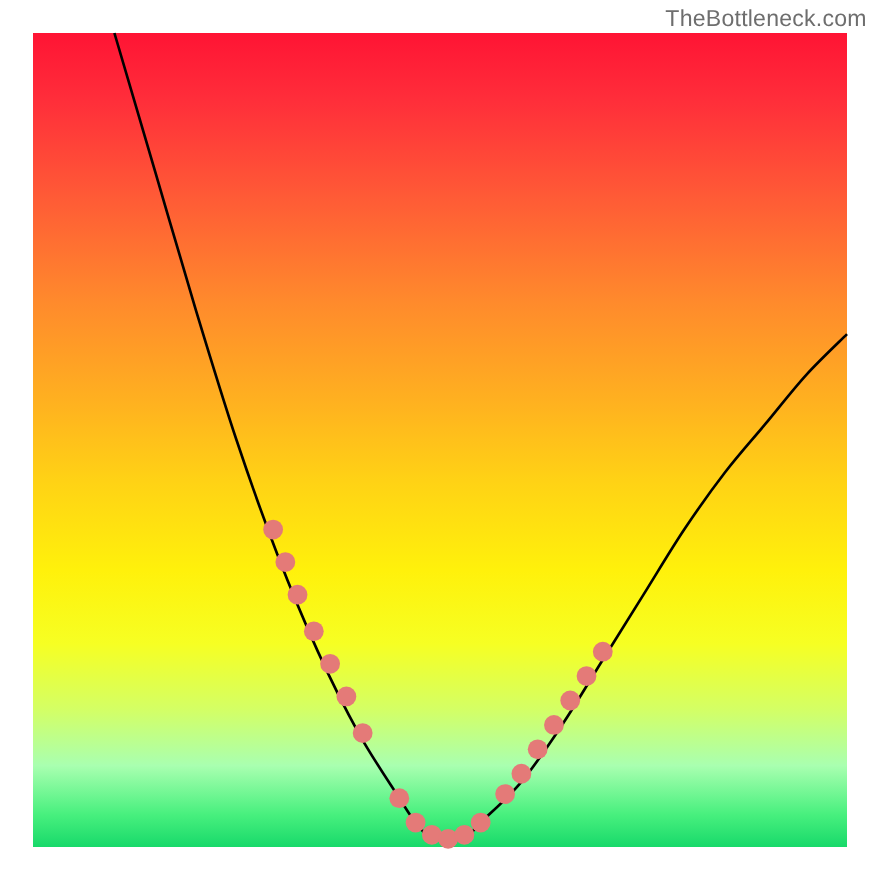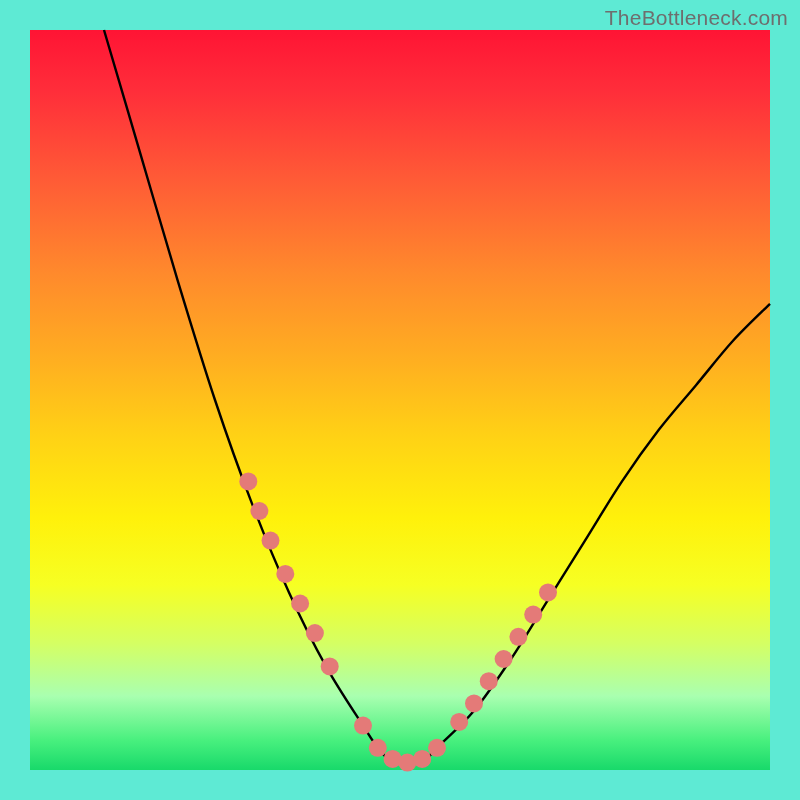--- a/index.html
+++ b/index.html
@@ -8,21 +8,21 @@
     width: 800px;
     height: 800px;
     overflow: hidden;
     background: #000;
     font-family: Arial, Helvetica, sans-serif;
   }
   .frame {
     position: absolute;
     left: 0; top: 0;
     width: 800px; height: 800px;
-    background: #5eead4;
+    background: #ffffff;
   }
   .plot-area {
     position: absolute;
     left: 30px;
     top: 30px;
     width: 740px;
     height: 740px;
     
     background: linear-gradient(to bottom,
       #ff1434 0%,

